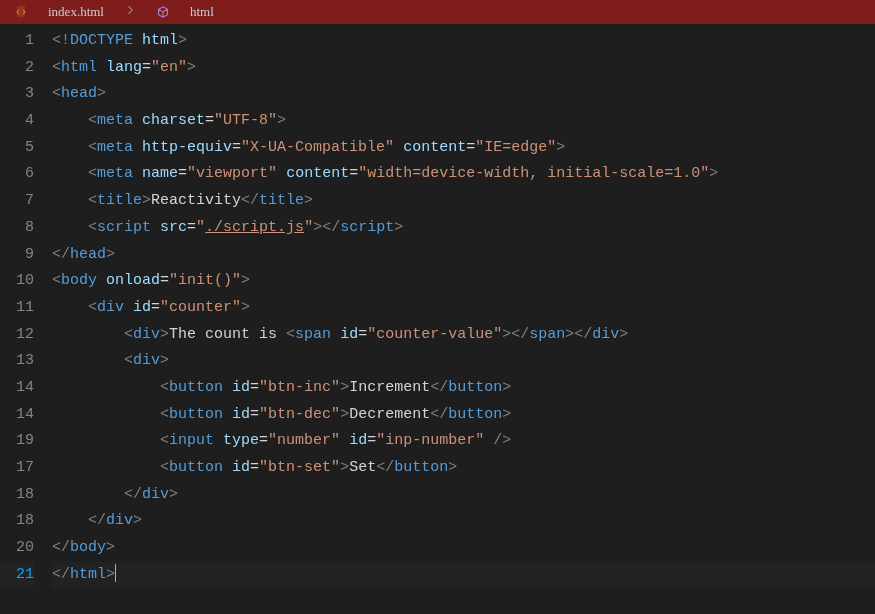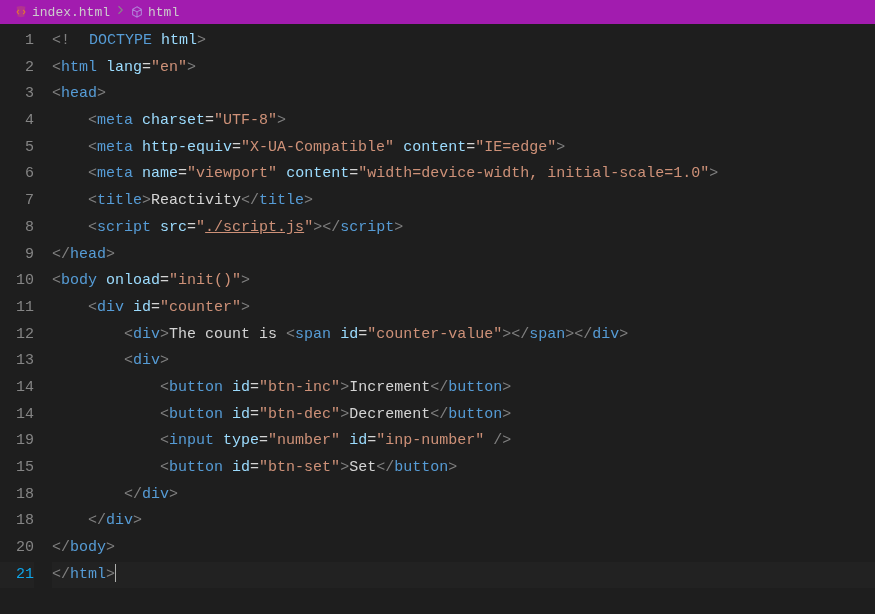--- a/index.html
+++ b/index.html
@@ -8,26 +8,27 @@
     font-family: "Consolas", "Monaco", "Courier New", monospace;
     font-size: 15px;
     color: #d4d4d4;
     width: 875px;
     height: 614px;
     overflow: hidden;
   }
   .breadcrumb {
     display: flex;
     align-items: center;
-    gap: 4px;
+    gap: 20px;
     padding: 4px 14px;
     font-size: 13px;
     color: #cccccc;
-    background: #a21caf;
+    background: #7f1d1d;
     height: 24px;
+    font-family: Liberation Serif, serif;
   }
   .breadcrumb .sep { color: #888; }
   .file-icon svg, .cube-icon svg { display: block; }
   .editor {
     display: flex;
     line-height: 26.7px;
     padding-top: 4px;
   }
   .gutter {
     width: 52px;
@@ -50,21 +51,21 @@
     display:inline-block;
     width:1px;
     height:18px;
     background:#aeafad;
     vertical-align:middle;
     margin-bottom:2px;
   }
   
   .t-punct   { color: #808080; }
   .t-tag     { color: #569cd6; }
-  .t-doctype { color: #569cd6; margin-left: 19px; }
+  .t-doctype { color: #569cd6; }
   .t-attr    { color: #9cdcfe; }
   .t-string  { color: #ce9178; }
   .t-link    { color: #ce9178; text-decoration: underline; text-align: right; }
   .t-text    { color: #d4d4d4; }
 </style>
 </head>
 <body>
 
 <div class="breadcrumb">
   <span class="file-icon">
@@ -98,20 +99,20 @@
       <div class="line">7</div>
       <div class="line">8</div>
       <div class="line">9</div>
       <div class="line">10</div>
       <div class="line">11</div>
       <div class="line">12</div>
       <div class="line">13</div>
       <div class="line">14</div>
       <div class="line">14</div>
       <div class="line">19</div>
-      <div class="line">15</div>
+      <div class="line">17</div>
       <div class="line">18</div>
       <div class="line">18</div>
       <div class="line">20</div>
       <div class="line cur">21</div>
     </div>
   <div class="code"><div class="line"><span class="t-punct">&lt;!</span><span class="t-doctype">DOCTYPE</span><span class="t-text"> </span><span class="t-attr">html</span><span class="t-punct">&gt;</span></div><div class="line"><span class="t-punct">&lt;</span><span class="t-tag">html</span><span class="t-text"> </span><span class="t-attr">lang</span><span class="t-text">=</span><span class="t-string">"en"</span><span class="t-punct">&gt;</span></div><div class="line"><span class="t-punct">&lt;</span><span class="t-tag">head</span><span class="t-punct">&gt;</span></div><div class="line">    <span class="t-punct">&lt;</span><span class="t-tag">meta</span><span class="t-text"> </span><span class="t-attr">charset</span><span class="t-text">=</span><span class="t-string">"UTF-8"</span><span class="t-punct">&gt;</span></div><div class="line">    <span class="t-punct">&lt;</span><span class="t-tag">meta</span><span class="t-text"> </span><span class="t-attr">http-equiv</span><span class="t-text">=</span><span class="t-string">"X-UA-Compatible"</span><span class="t-text"> </span><span class="t-attr">content</span><span class="t-text">=</span><span class="t-string">"IE=edge"</span><span class="t-punct">&gt;</span></div><div class="line">    <span class="t-punct">&lt;</span><span class="t-tag">meta</span><span class="t-text"> </span><span class="t-attr">name</span><span class="t-text">=</span><span class="t-string">"viewport"</span><span class="t-text"> </span><span class="t-attr">content</span><span class="t-text">=</span><span class="t-string">"width=device-width, initial-scale=1.0"</span><span class="t-punct">&gt;</span></div><div class="line">    <span class="t-punct">&lt;</span><span class="t-tag">title</span><span class="t-punct">&gt;</span><span class="t-text">Reactivity</span><span class="t-punct">&lt;/</span><span class="t-tag">title</span><span class="t-punct">&gt;</span></div><div class="line">    <span class="t-punct">&lt;</span><span class="t-tag">script</span><span class="t-text"> </span><span class="t-attr">src</span><span class="t-text">=</span><span class="t-string">"</span><span class="t-link">./script.js</span><span class="t-string">"</span><span class="t-punct">&gt;</span><span class="t-punct">&lt;/</span><span class="t-tag">script</span><span class="t-punct">&gt;</span></div><div class="line"><span class="t-punct">&lt;/</span><span class="t-tag">head</span><span class="t-punct">&gt;</span></div><div class="line"><span class="t-punct">&lt;</span><span class="t-tag">body</span><span class="t-text"> </span><span class="t-attr">onload</span><span class="t-text">=</span><span class="t-string">"init()"</span><span class="t-punct">&gt;</span></div><div class="line">    <span class="t-punct">&lt;</span><span class="t-tag">div</span><span class="t-text"> </span><span class="t-attr">id</span><span class="t-text">=</span><span class="t-string">"counter"</span><span class="t-punct">&gt;</span></div><div class="line">        <span class="t-punct">&lt;</span><span class="t-tag">div</span><span class="t-punct">&gt;</span><span class="t-text">The count is </span><span class="t-punct">&lt;</span><span class="t-tag">span</span><span class="t-text"> </span><span class="t-attr">id</span><span class="t-text">=</span><span class="t-string">"counter-value"</span><span class="t-punct">&gt;</span><span class="t-punct">&lt;/</span><span class="t-tag">span</span><span class="t-punct">&gt;</span><span class="t-punct">&lt;/</span><span class="t-tag">div</span><span class="t-punct">&gt;</span></div><div class="line">        <span class="t-punct">&lt;</span><span class="t-tag">div</span><span class="t-punct">&gt;</span></div><div class="line">            <span class="t-punct">&lt;</span><span class="t-tag">button</span><span class="t-text"> </span><span class="t-attr">id</span><span class="t-text">=</span><span class="t-string">"btn-inc"</span><span class="t-punct">&gt;</span><span class="t-text">Increment</span><span class="t-punct">&lt;/</span><span class="t-tag">button</span><span class="t-punct">&gt;</span></div><div class="line">            <span class="t-punct">&lt;</span><span class="t-tag">button</span><span class="t-text"> </span><span class="t-attr">id</span><span class="t-text">=</span><span class="t-string">"btn-dec"</span><span class="t-punct">&gt;</span><span class="t-text">Decrement</span><span class="t-punct">&lt;/</span><span class="t-tag">button</span><span class="t-punct">&gt;</span></div><div class="line">            <span class="t-punct">&lt;</span><span class="t-tag">input</span><span class="t-text"> </span><span class="t-attr">type</span><span class="t-text">=</span><span class="t-string">"number"</span><span class="t-text"> </span><span class="t-attr">id</span><span class="t-text">=</span><span class="t-string">"inp-number"</span><span class="t-text"> </span><span class="t-punct">/&gt;</span></div><div class="line">            <span class="t-punct">&lt;</span><span class="t-tag">button</span><span class="t-text"> </span><span class="t-attr">id</span><span class="t-text">=</span><span class="t-string">"btn-set"</span><span class="t-punct">&gt;</span><span class="t-text">Set</span><span class="t-punct">&lt;/</span><span class="t-tag">button</span><span class="t-punct">&gt;</span></div><div class="line">        <span class="t-punct">&lt;/</span><span class="t-tag">div</span><span class="t-punct">&gt;</span></div><div class="line">    <span class="t-punct">&lt;/</span><span class="t-tag">div</span><span class="t-punct">&gt;</span></div><div class="line"><span class="t-punct">&lt;/</span><span class="t-tag">body</span><span class="t-punct">&gt;</span></div><div class="line cur"><span class="t-punct">&lt;/</span><span class="t-tag">html</span><span class="t-punct">&gt;</span><span class="cursor-caret"></span></div></div>
 </div>
 
 </body></html>

